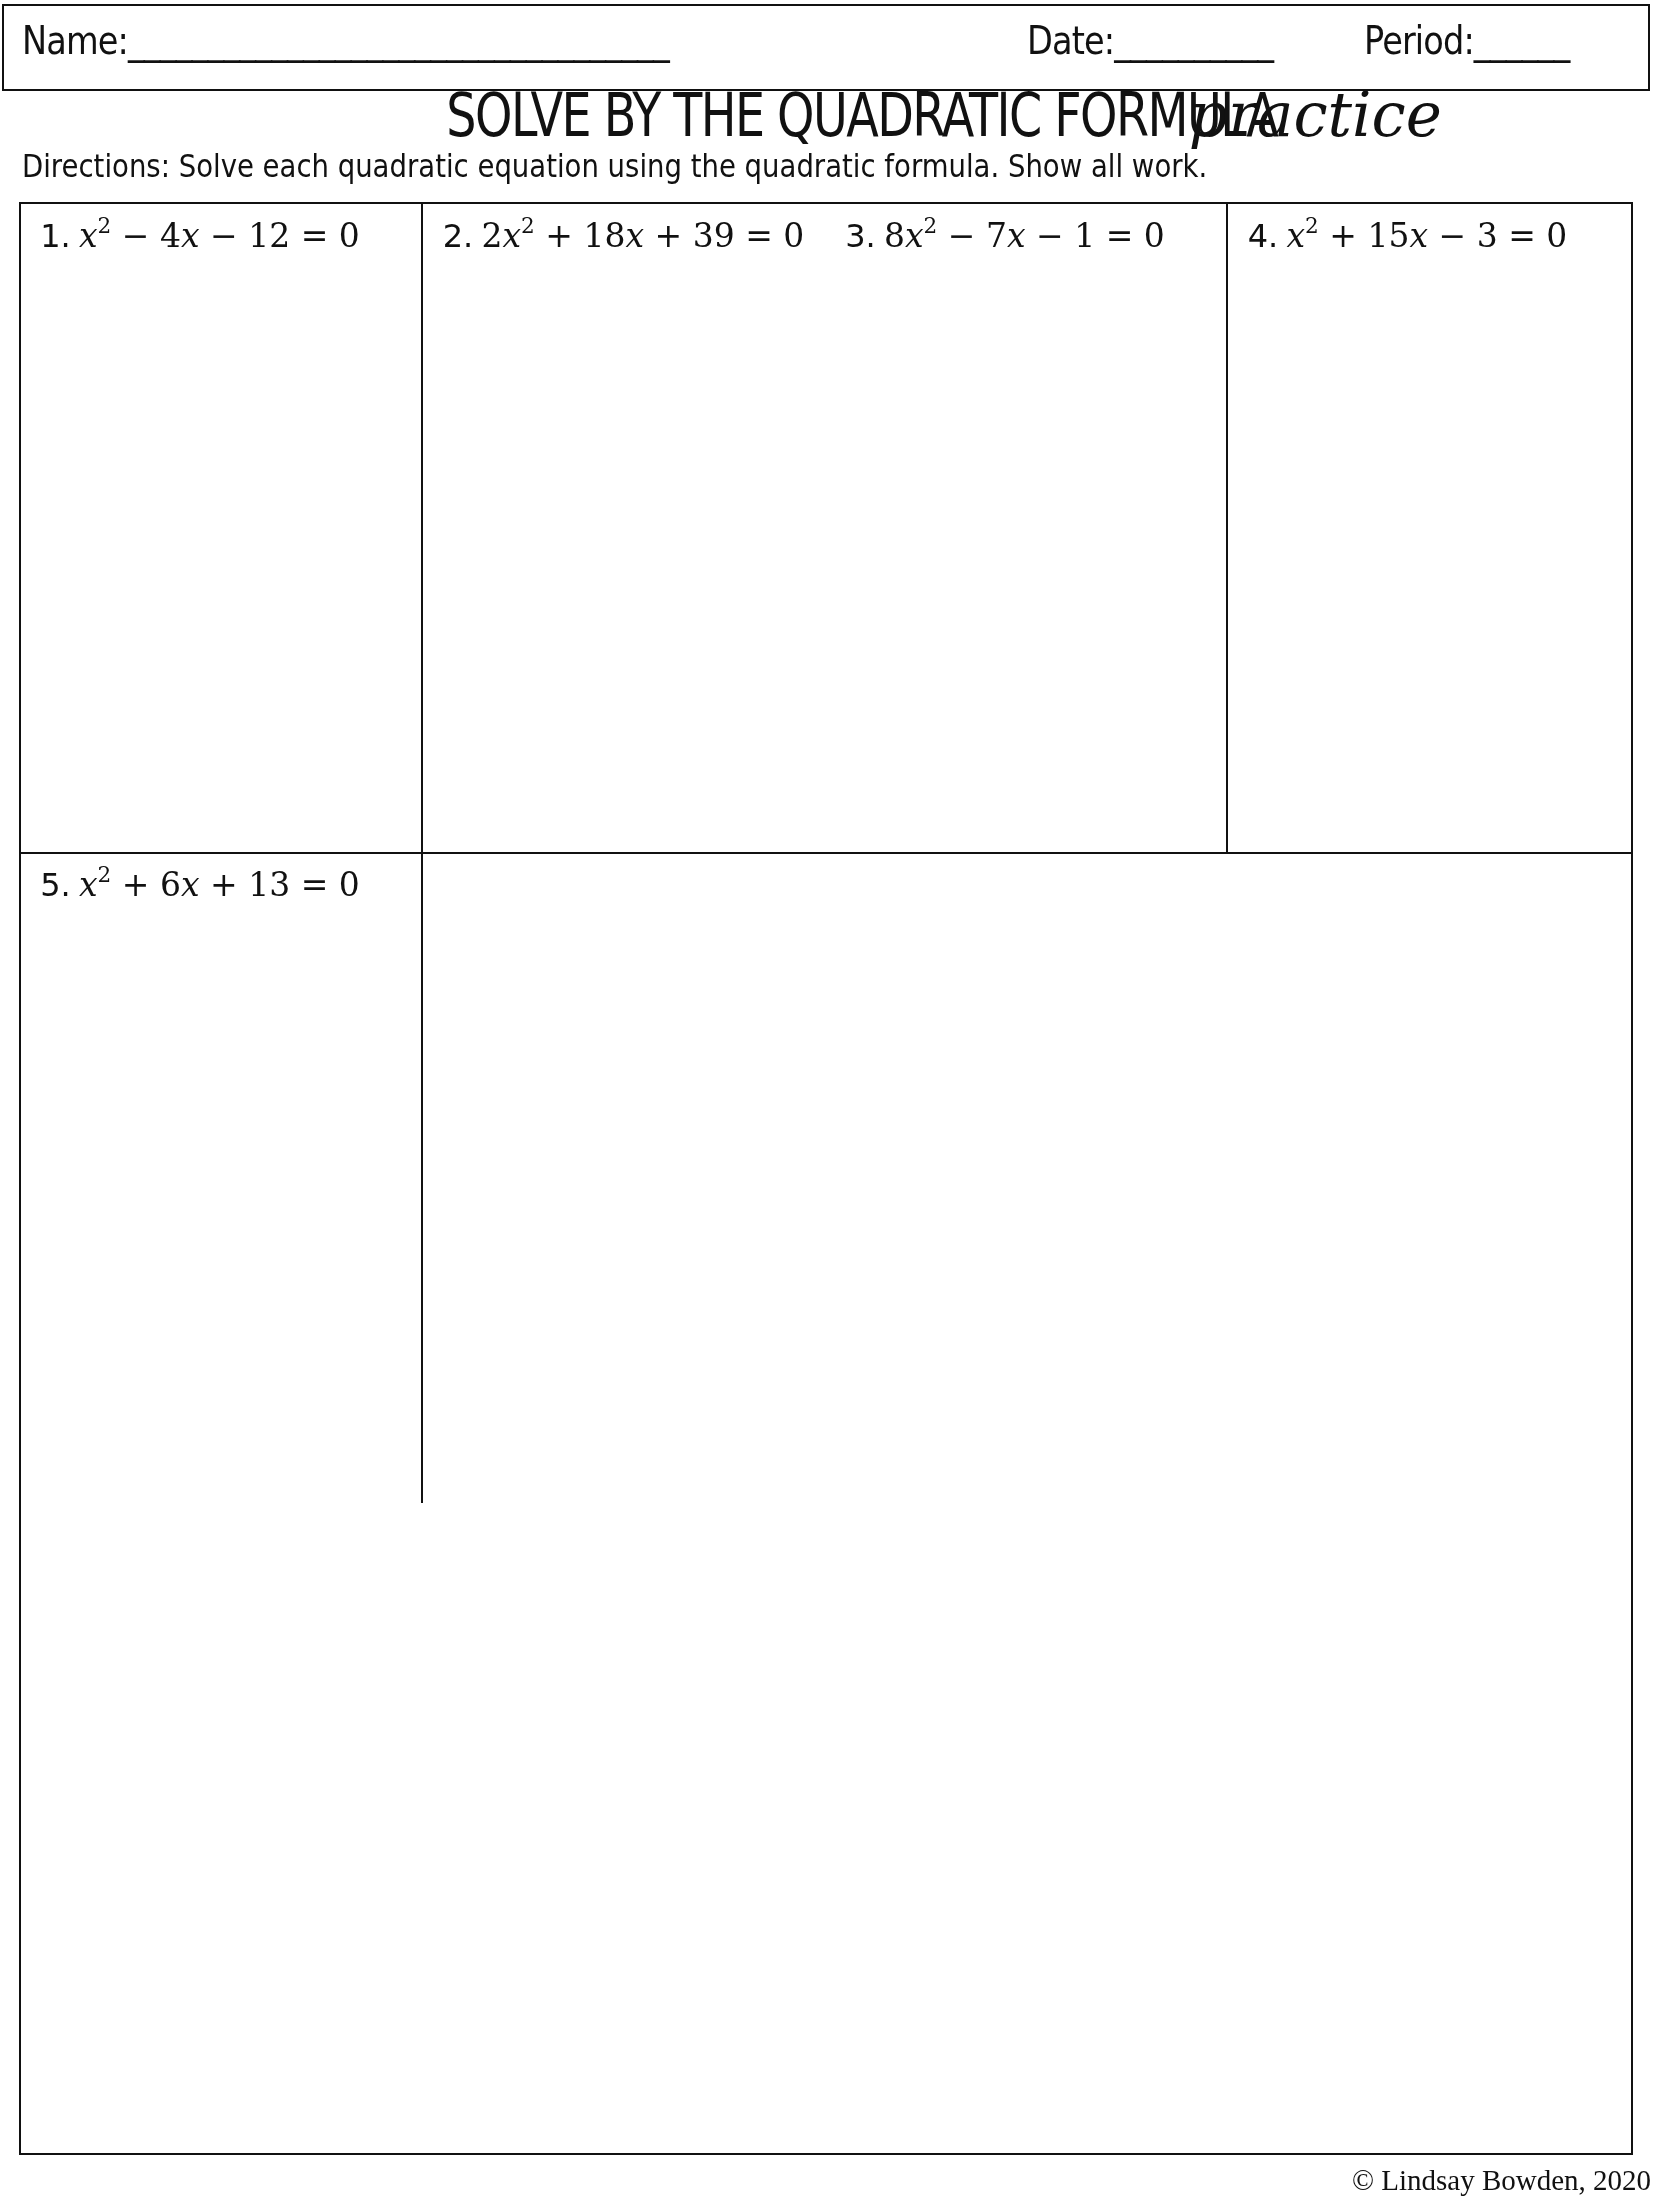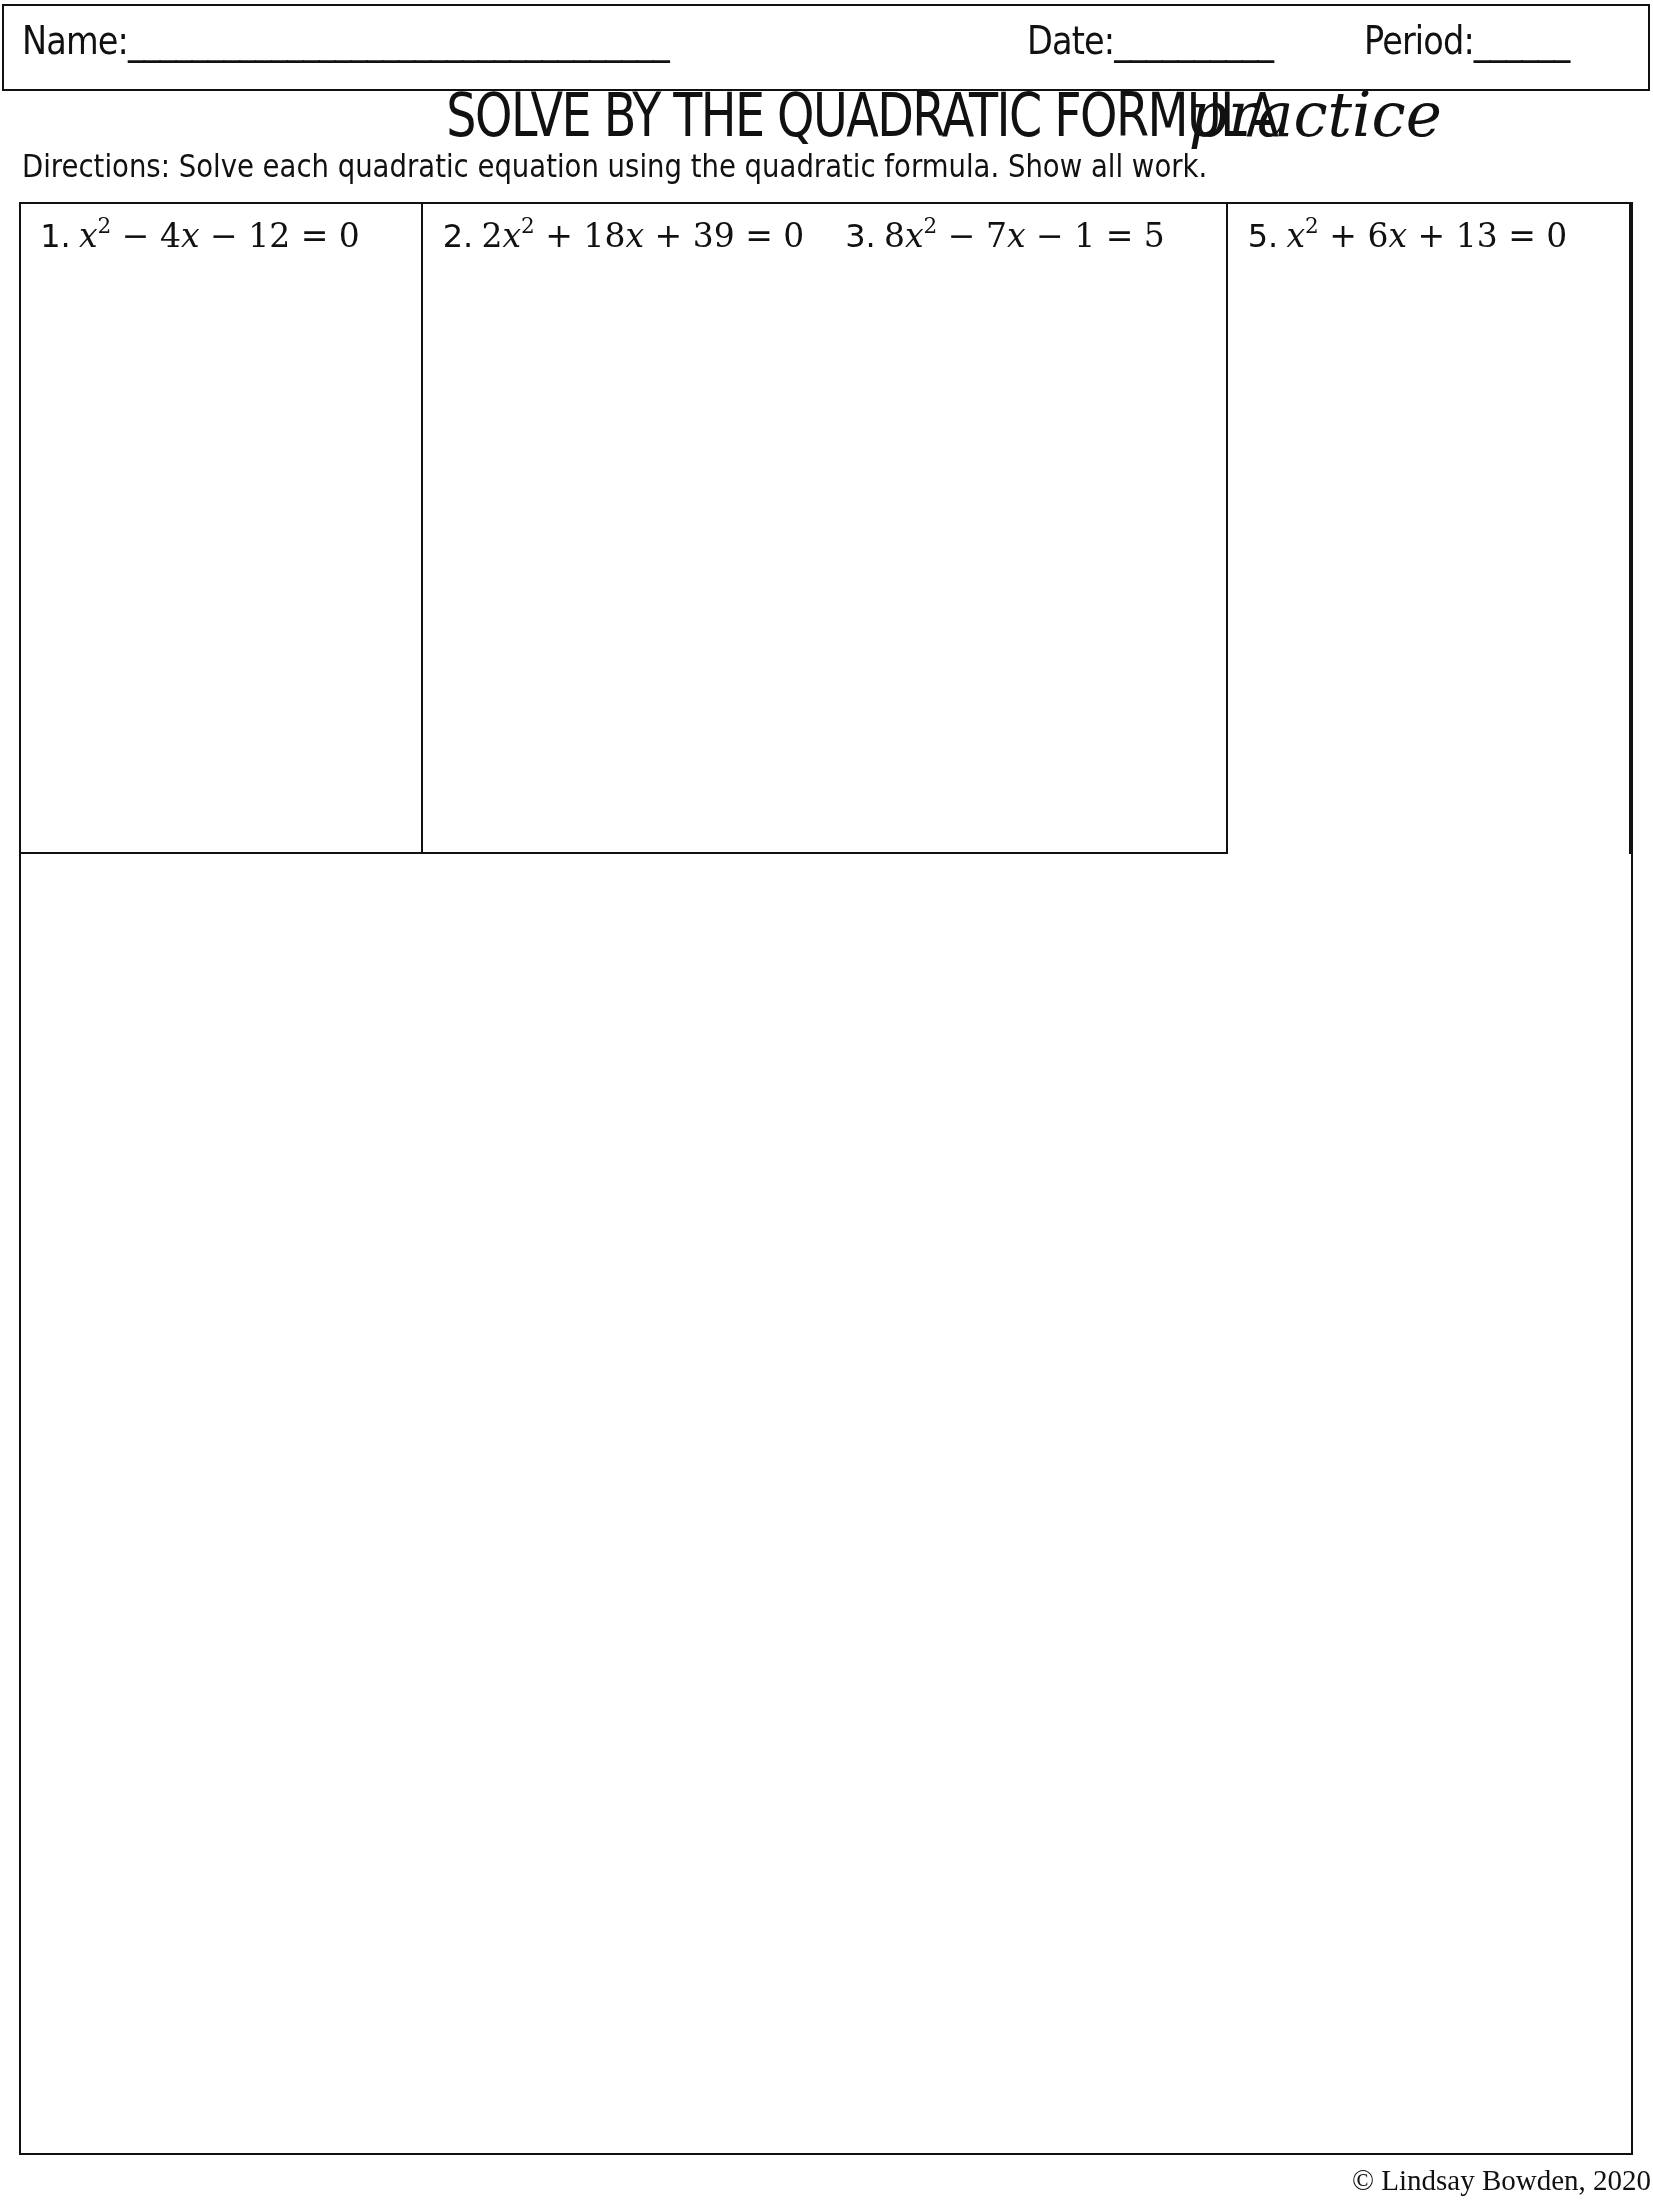--- a/index.html
+++ b/index.html
@@ -63,21 +63,27 @@
   </div>
   <div class="cell row1">
     <div class="problem">
       <span class="pnum">2.</span>
       <span class="eq"><span>2</span><i>x</i><sup>2</sup><span> + 18</span><i>x</i><span> + 39 = 0</span></span>
     </div>
   </div>
   <div class="cell left row2">
     <div class="problem">
       <span class="pnum">3.</span>
-      <span class="eq"><span>8</span><i>x</i><sup>2</sup><span> − 7</span><i>x</i><span> − 1 = 5</span></span>
+      <span class="eq"><span>8</span><i>x</i><sup>2</sup><span> − 7</span><i>x</i><span> − 1 = 0</span></span>
+    </div>
+  </div>
+  <div class="cell row2">
+    <div class="problem">
+      <span class="pnum">4.</span>
+      <span class="eq"><span></span><i>x</i><sup>2</sup><span> + 15</span><i>x</i><span> − 3 = 0</span></span>
     </div>
   </div>
   <div class="cell left">
     <div class="problem">
       <span class="pnum">5.</span>
       <span class="eq"><span></span><i>x</i><sup>2</sup><span> + 6</span><i>x</i><span> + 13 = 0</span></span>
     </div>
   </div>
 </div>
 

